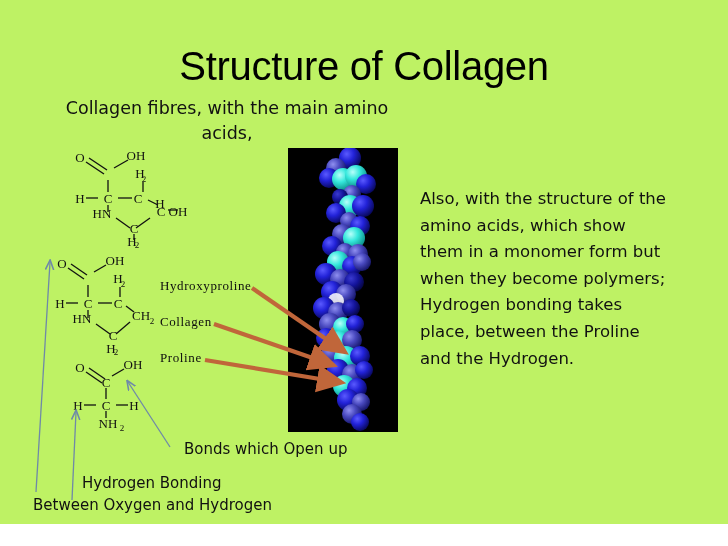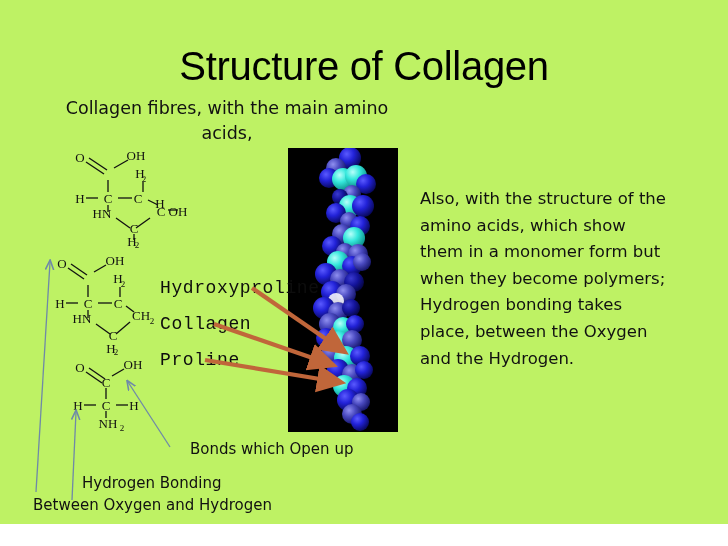--- a/index.html
+++ b/index.html
@@ -76,22 +76,22 @@
   }
   .struct svg { display: block; overflow: visible; }
 
   #struct-hydroxyproline { left: 58px;  top: 148px; }
   #struct-proline        { left: 30px;  top: 252px; }
   #struct-glycine        { left: 58px;  top: 358px; }
 
   
   .aa-label {
     position: absolute;
-    font-family: Liberation Mono, monospace;
-    font-size: 18px;
+    font-family: Liberation Serif, serif;
+    font-size: 13px;
     letter-spacing: 0.6px;
     color: #0d0d0d;
     white-space: nowrap;
   }
   #label-hydroxyproline { left: 160px; top: 278px; }
   #label-proline        { left: 160px; top: 314px; }
   #label-glycine        { left: 160px; top: 350px; }
 
   
   #orange-arrows {
@@ -110,34 +110,34 @@
   }
 
   
   .callout {
     position: absolute;
     font-family: "DejaVu Sans", sans-serif;
     font-size: 15px;
     color: #111111;
     white-space: nowrap;
   }
-  #callout-bonds       { left: 190px; top: 440px; text-align: center; }
+  #callout-bonds       { left: 184px; top: 440px; text-align: center; }
   #callout-hbond-1     { left: 82px;  top: 474px; }
   #callout-hbond-2     { left: 33px;  top: 496px; }
 </style>
 </head>
 <body>
 
 <div id="slide">
 
   <div id="title">Structure of Collagen</div>
 
   <div id="subtitle">Collagen fibres, with the main amino acids,</div>
 
-  <div id="right-para">Also, with the structure of the amino acids, which show them in a monomer form but when they become polymers; Hydrogen bonding takes place, between the Oxygen and the Hydrogen.</div>
+  <div id="right-para">Also, with the structure of the amino acids, which show them in a monomer form but when they become polymers; Hydrogen bonding takes place, between the Proline and the Hydrogen.</div>
 
   <div id="helix-photo">
     <svg width="110" height="284" viewBox="0 0 110 284">
       <defs>
         <radialGradient id="gBlue" cx="35%" cy="32%" r="72%">
           <stop offset="0%" stop-color="#5a5aff"></stop>
           <stop offset="45%" stop-color="#2222d8"></stop>
           <stop offset="100%" stop-color="#08085a"></stop>
         </radialGradient>
         <radialGradient id="gCyan" cx="35%" cy="32%" r="72%">

